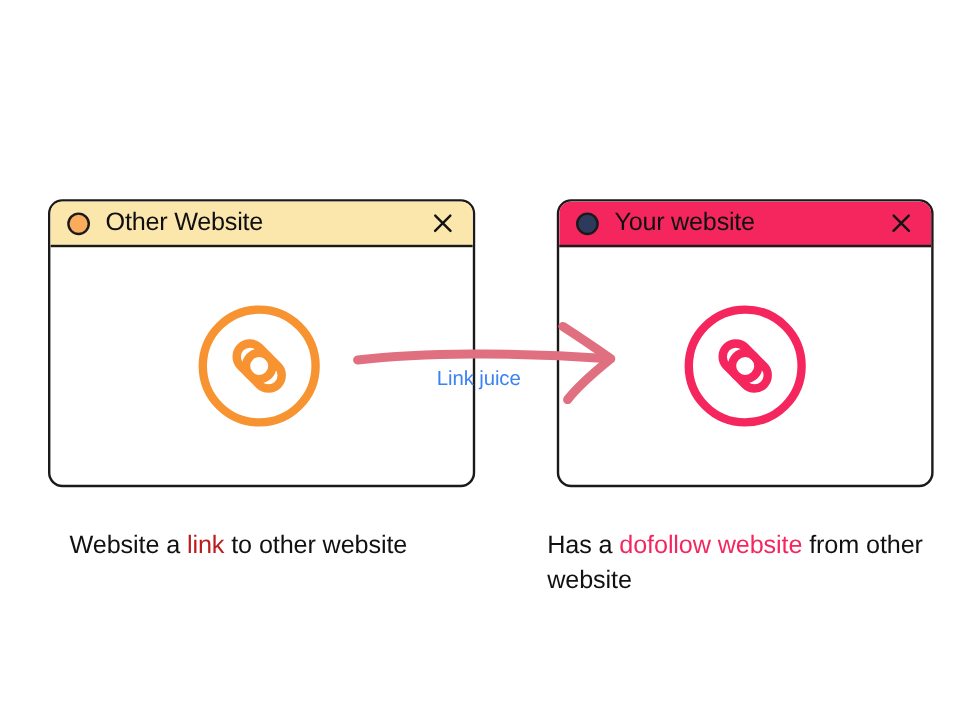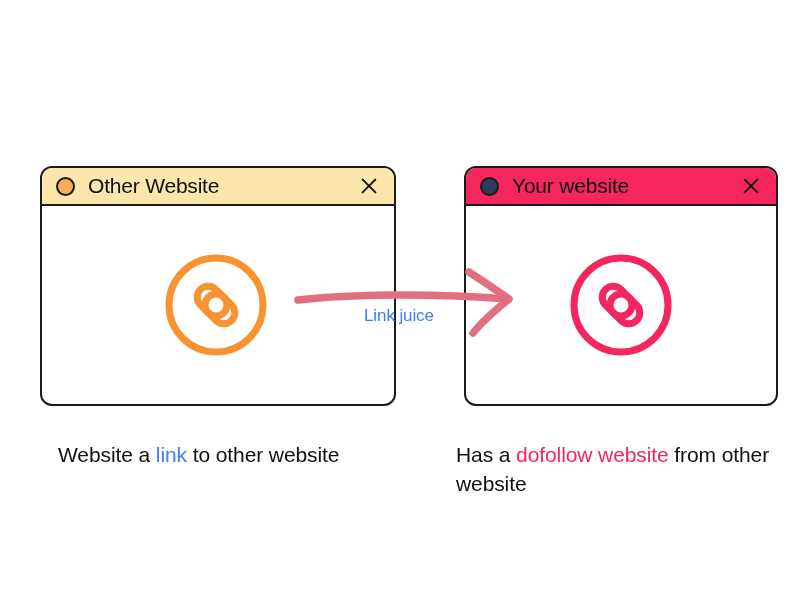--- a/index.html
+++ b/index.html
@@ -127,21 +127,21 @@
   
   .caption {
     position: absolute;
     font-size: 21px;
     line-height: 29px;
     color: #111111;
     letter-spacing: -0.1px;
   }
   .caption-left  { left: 58px;  top: 440px; width: 300px; }
   .caption-right { left: 456px; top: 440px; width: 320px; }
-  .hl-orange { color: #3b82f6; }
+  .hl-orange { color: #b91c1c; }
   .hl-pink   { color: #f5265e; }
 </style>
 </head>
 <body>
 
 <div class="canvas">
 
   <div class="window window-left">
     <div class="titlebar titlebar-left">
       <span class="dot dot-orange"></span>

